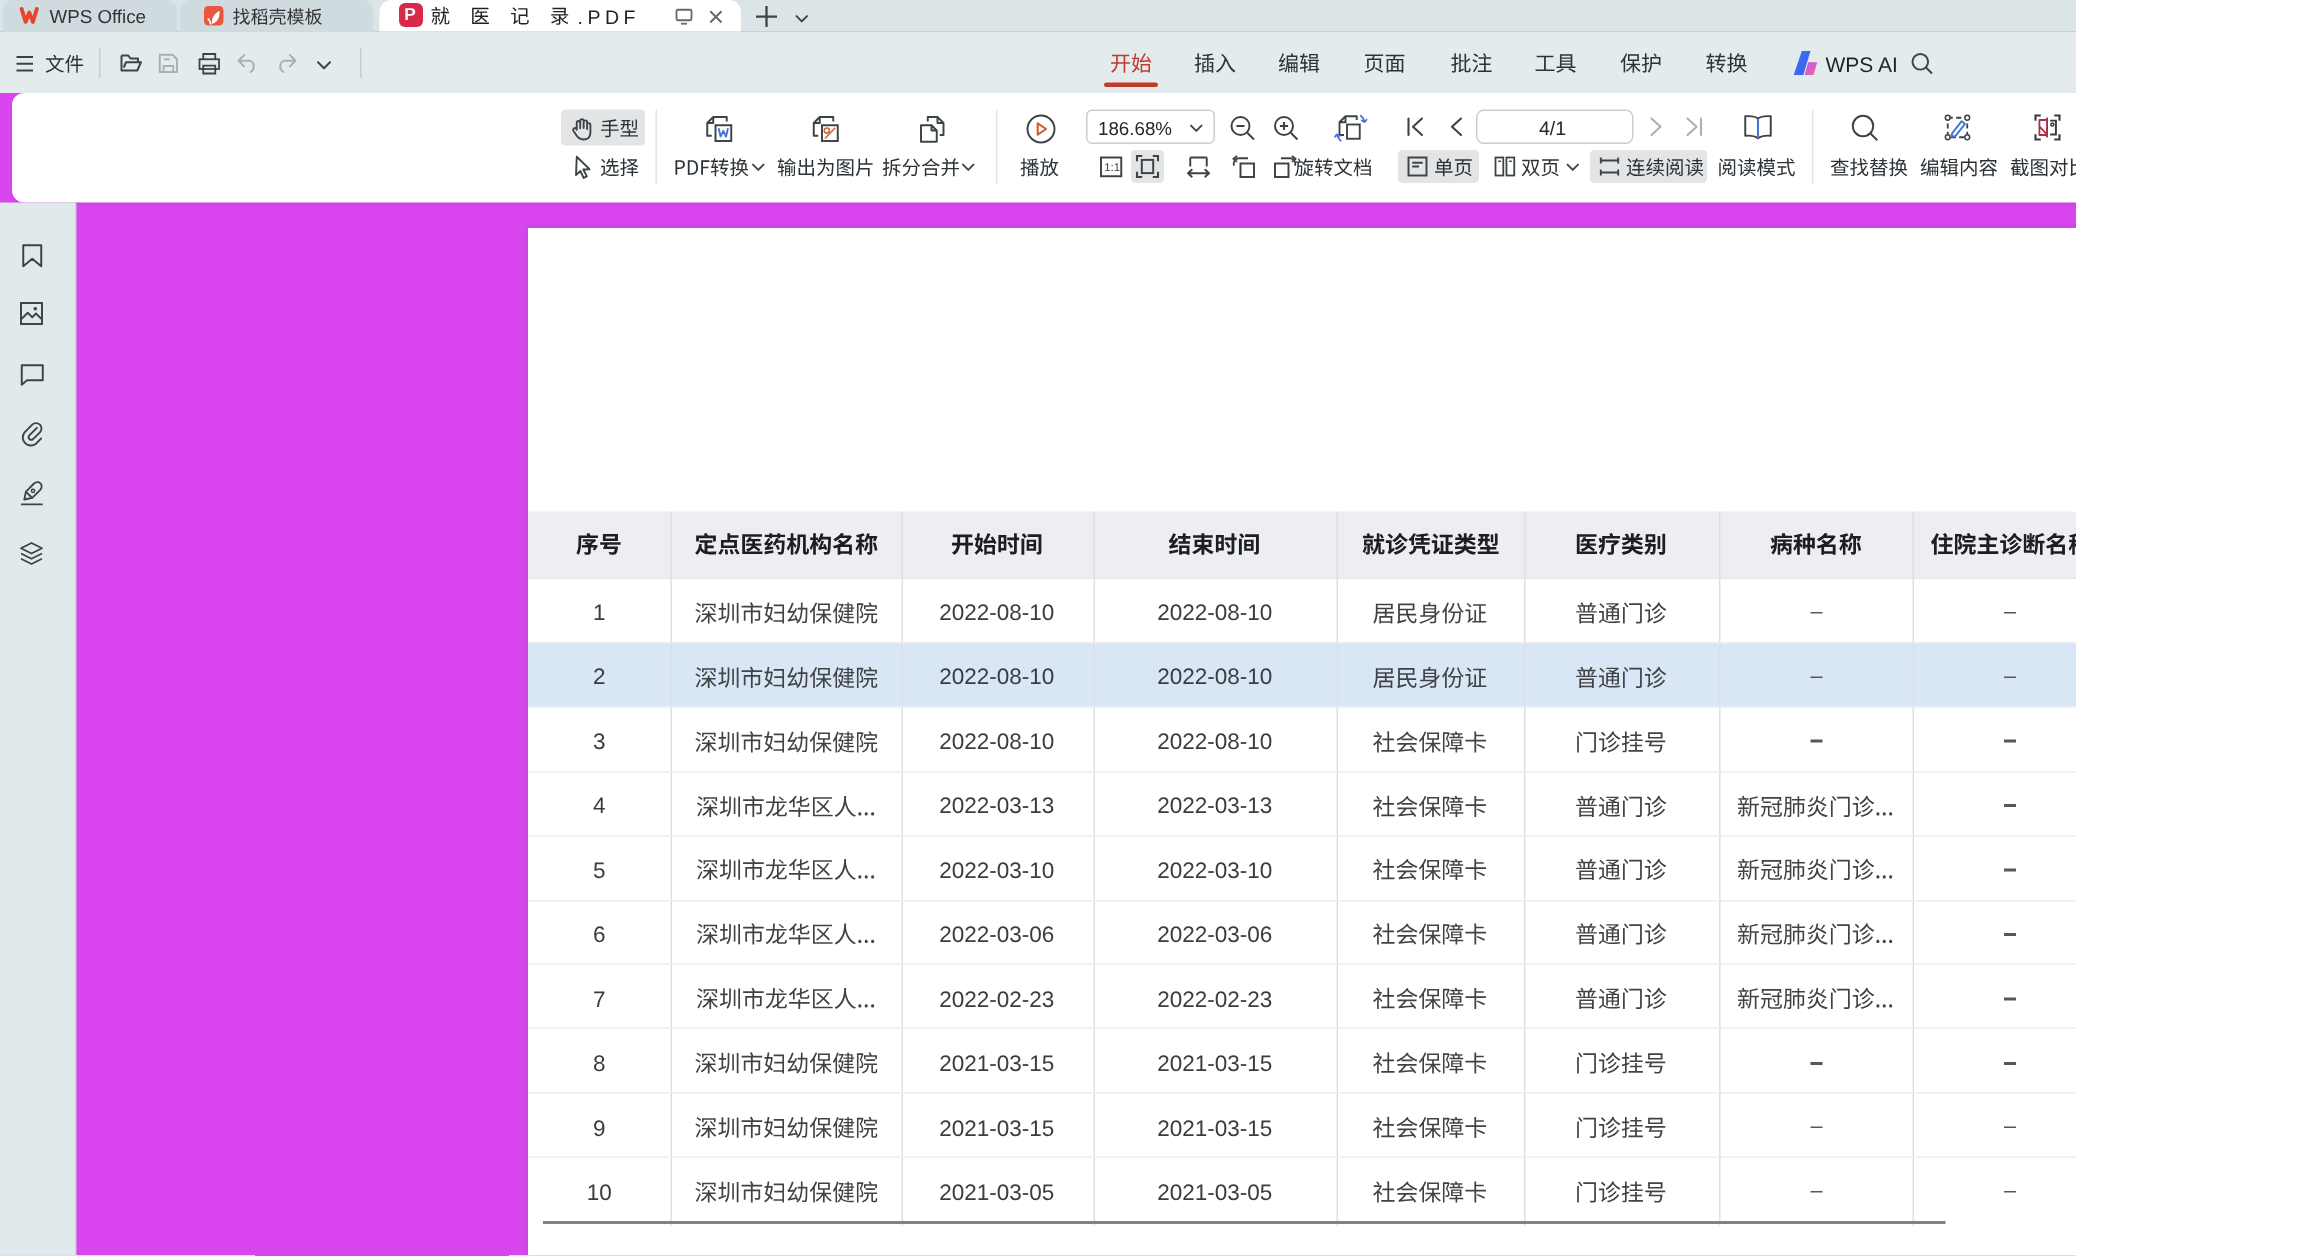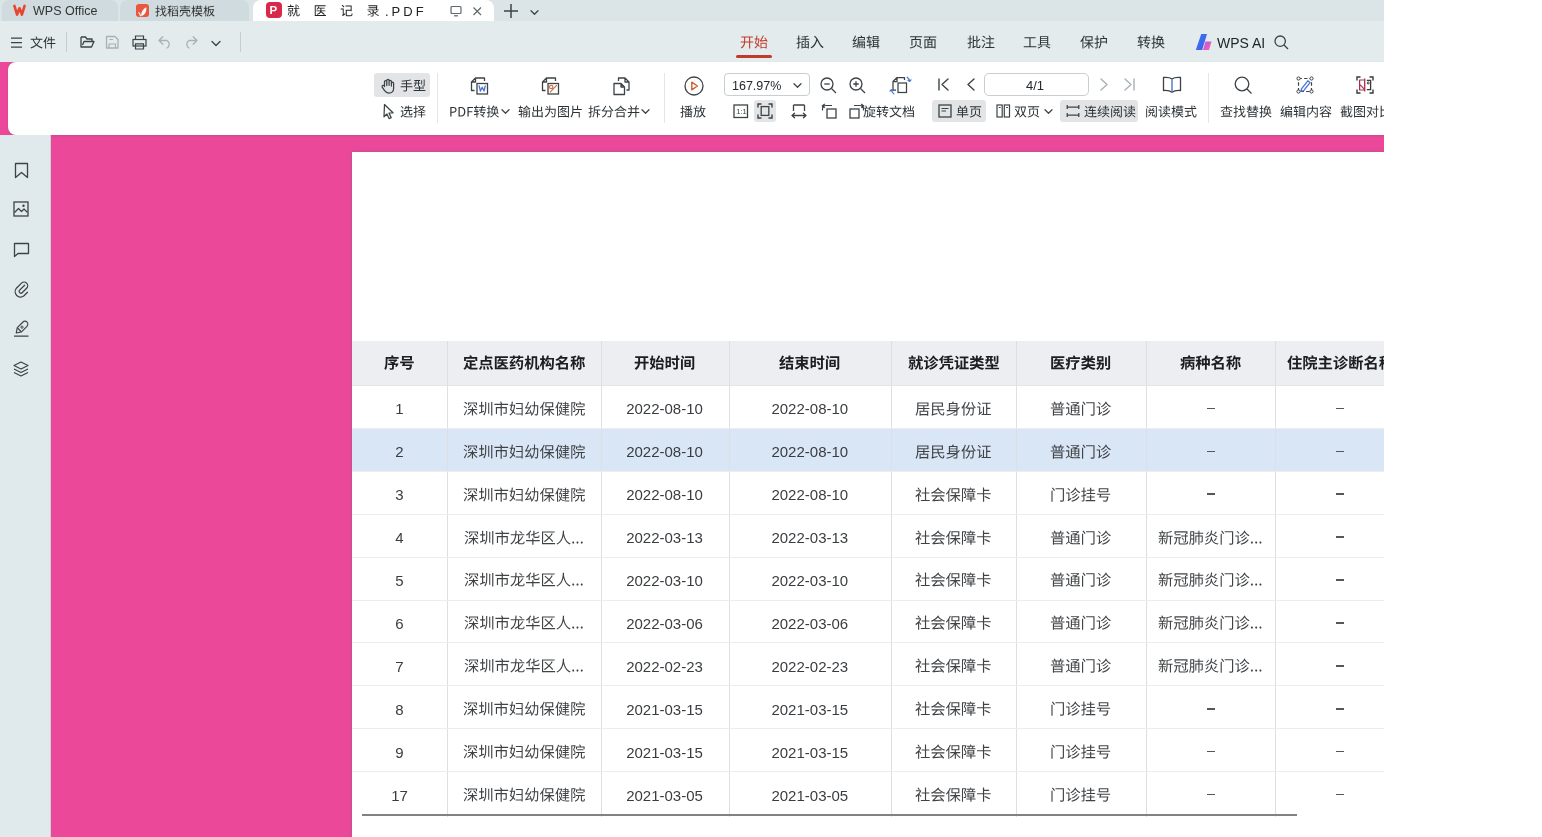--- a/index.html
+++ b/index.html
@@ -1,16 +1,16 @@
 <!DOCTYPE html>
 <html><head><meta charset="utf-8"><title>p</title><style>
 *{margin:0;padding:0;box-sizing:border-box}
 html,body{width:1542px;height:837px;overflow:hidden}
 body{font-family:"Liberation Sans",sans-serif;-webkit-font-smoothing:antialiased}
-#app{position:relative;width:1384px;height:837px;background:#ec4899;overflow:hidden}
+#app{position:relative;width:1384px;height:837px;background:#d946ef;overflow:hidden}
 .abs{position:absolute}
 .zh{position:absolute;overflow:visible}
 .ic{position:absolute;overflow:visible}
 .lt{position:absolute;white-space:nowrap}
 </style></head><body>
 <div id="app">
     <div class="abs" style="left:0;top:0;width:1542px;height:21px;background:#dbe5e7"></div>
     <div class="abs" style="left:2px;top:0;width:116px;height:21px;background:#cfdbde;border-radius:7px 7px 0 0"></div>
     <div class="abs" style="left:120px;top:0;width:129px;height:21px;background:#cfdbde;border-radius:7px 7px 0 0"></div>
     <div class="abs" style="left:253px;top:0;width:241px;height:21px;background:#ffffff;border-radius:8px 8px 0 0"></div>
@@ -196,21 +196,21 @@
     <div class="abs" style="left:664px;top:73px;width:1px;height:50px;background:#e2e6e8"></div>
     <svg class="ic" style="left:684.0px;top:75.5px;" width="20" height="20" viewBox="0 0 20 20">
       <circle cx="10" cy="10" r="9" stroke="#3c4347" stroke-width="1.3" fill="none"></circle>
       <path d="M7.8 6.2 L13.4 10 L7.8 13.8 Z" stroke="#cf5f2e" stroke-width="1.4" fill="none" stroke-linejoin="round"></path>
     </svg>
     <svg class="zh" style="left:680.0px;top:104.5px;" width="26.0" height="13" viewBox="0 -880 2000 1000" fill="#2c3236">
       <use href="#r64ad" xlink:href="#r64ad" x="0"></use>
       <use href="#r653e" xlink:href="#r653e" x="1000"></use>
     </svg>
     <div class="abs" style="left:724px;top:73px;width:86px;height:22.5px;border:1px solid #c8ced1;border-radius:4px;background:#fff"></div>
-    <span class="lt" style="left:732px;top:78.5px;font-size:12.5px;color:#24292c">167.97%</span>
+    <span class="lt" style="left:732px;top:78.5px;font-size:12.5px;color:#24292c">186.68%</span>
     <svg class="ic" style="left:792.5px;top:81.5px;" width="9" height="7" viewBox="0 0 9 6.5">
       <path d="M1 1.5 L4.5 5 L8 1.5" stroke="#41464b" stroke-width="1.3" fill="none" stroke-linecap="round" stroke-linejoin="round"></path>
     </svg>
     <svg class="ic" style="left:819.8px;top:76.8px;" width="16.5" height="16.5" viewBox="0 0 16.5 16.5">
       <circle cx="7" cy="7" r="6" stroke="#3c4347" stroke-width="1.3" fill="none"></circle>
       <path d="M11.5 11.5 L16 16" stroke="#3c4347" stroke-width="1.3"></path>
       <path d="M4.3 7 H9.7" stroke="#3c4347" stroke-width="1.3"></path>
     </svg>
     <svg class="ic" style="left:848.8px;top:76.8px;" width="16.5" height="16.5" viewBox="0 0 16.5 16.5">
       <circle cx="7" cy="7" r="6" stroke="#3c4347" stroke-width="1.3" fill="none"></circle>
@@ -796,21 +796,21 @@
     </svg>
     <svg class="zh" style="left:1050.4px;top:744.0px;" width="61.2" height="15.3" viewBox="0 -880 4000 1000" fill="#404346">
       <use href="#r95e8" xlink:href="#r95e8" x="0"></use>
       <use href="#r8bca" xlink:href="#r8bca" x="1000"></use>
       <use href="#r6302" xlink:href="#r6302" x="2000"></use>
       <use href="#r53f7" xlink:href="#r53f7" x="3000"></use>
     </svg>
     <div class="abs" style="left:1206.5px;top:750.9px;width:8px;height:1.6px;background:#55585b"></div>
     <div class="abs" style="left:1336.0px;top:750.9px;width:8px;height:1.6px;background:#55585b"></div>
     <div class="abs" style="left:1464.5px;top:750.9px;width:8px;height:1.6px;background:#55585b"></div>
-    <span class="lt" style="left:399.5px;top:786.5px;transform:translateX(-50%);font-size:15px;color:#3a3d40">17</span>
+    <span class="lt" style="left:399.5px;top:786.5px;transform:translateX(-50%);font-size:15px;color:#3a3d40">10</span>
     <svg class="zh" style="left:462.6px;top:786.9px;" width="122.4" height="15.3" viewBox="0 -880 8000 1000" fill="#404346">
       <use href="#r6df1" xlink:href="#r6df1" x="0"></use>
       <use href="#r5733" xlink:href="#r5733" x="1000"></use>
       <use href="#r5e02" xlink:href="#r5e02" x="2000"></use>
       <use href="#r5987" xlink:href="#r5987" x="3000"></use>
       <use href="#r5e7c" xlink:href="#r5e7c" x="4000"></use>
       <use href="#r4fdd" xlink:href="#r4fdd" x="5000"></use>
       <use href="#r5065" xlink:href="#r5065" x="6000"></use>
       <use href="#r9662" xlink:href="#r9662" x="7000"></use>
     </svg>

